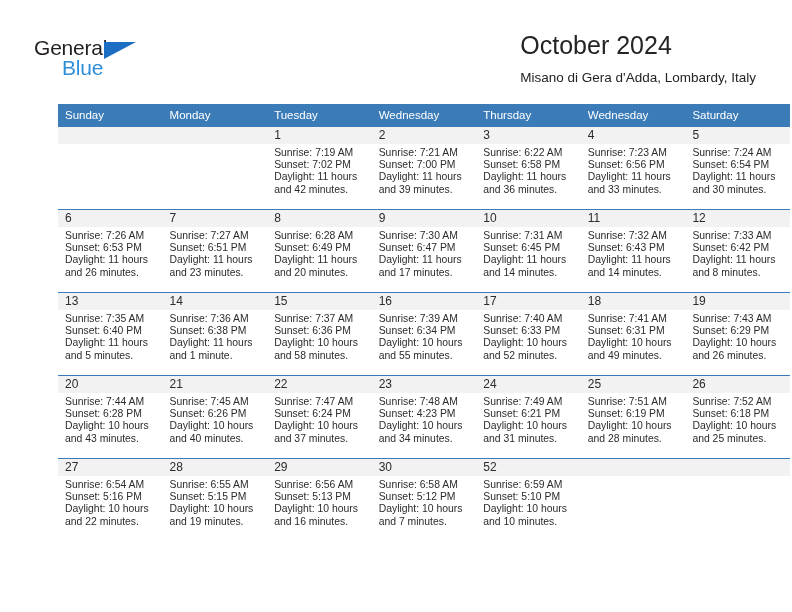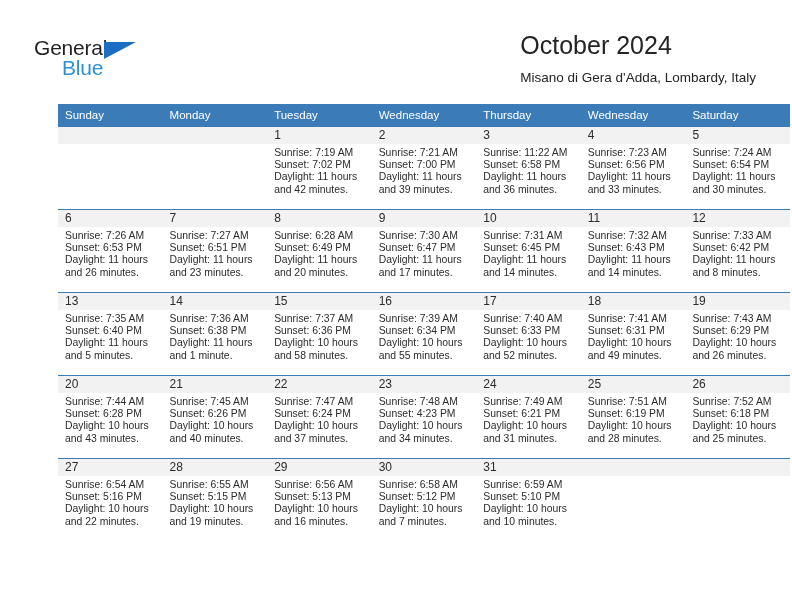--- a/index.html
+++ b/index.html
@@ -219,21 +219,21 @@
             <div>Sunset: 7:00 PM</div>
             <div>Daylight: 11 hours</div>
             <div>and 39 minutes.</div>
           </div>
         </div>
           </td>
         <td>
             <div class="cell-inner">
           <div class="daynum-band">3</div>
           <div class="details">
-            <div>Sunrise: 11:22 AM</div>
+            <div>Sunrise: 6:22 AM</div>
             <div>Sunset: 6:58 PM</div>
             <div>Daylight: 11 hours</div>
             <div>and 36 minutes.</div>
           </div>
         </div>
           </td>
         <td>
             <div class="cell-inner">
           <div class="daynum-band">4</div>
           <div class="details">
@@ -537,21 +537,21 @@
           <div class="details">
             <div>Sunrise: 6:58 AM</div>
             <div>Sunset: 5:12 PM</div>
             <div>Daylight: 10 hours</div>
             <div>and 7 minutes.</div>
           </div>
         </div>
           </td>
         <td>
             <div class="cell-inner">
-          <div class="daynum-band">31</div>
+          <div class="daynum-band">52</div>
           <div class="details">
             <div>Sunrise: 6:59 AM</div>
             <div>Sunset: 5:10 PM</div>
             <div>Daylight: 10 hours</div>
             <div>and 10 minutes.</div>
           </div>
         </div>
           </td>
         <td class="cell-empty">
             <div class="cell-inner">

